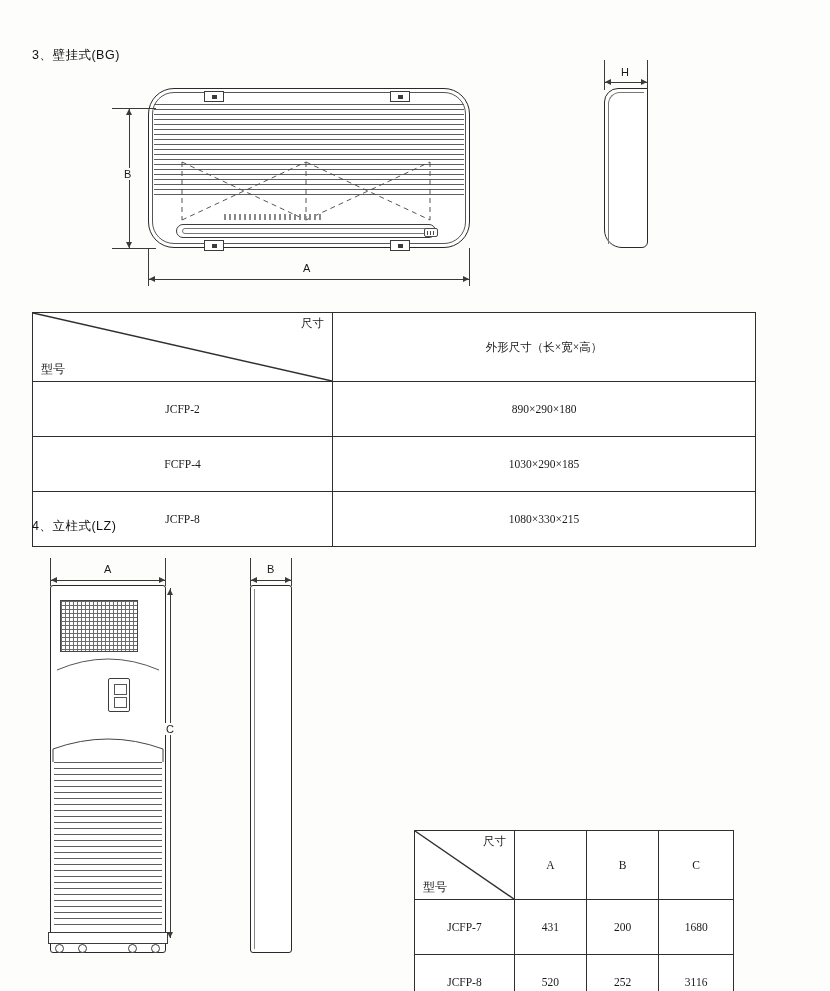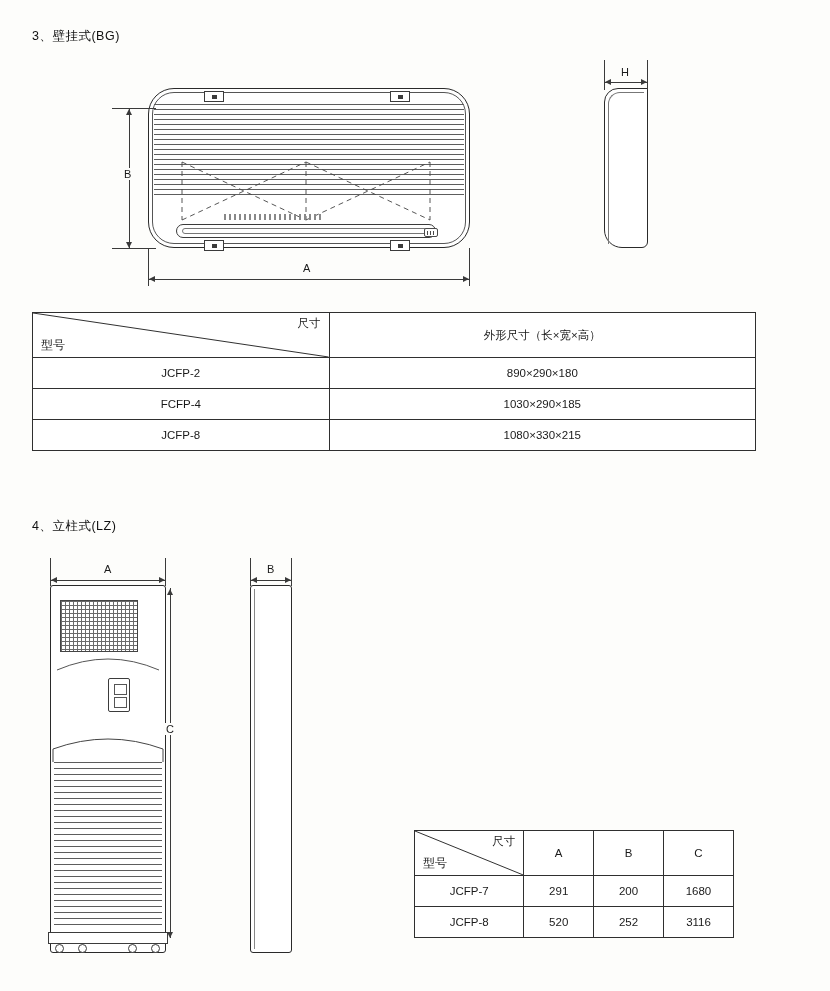--- a/index.html
+++ b/index.html
@@ -22,21 +22,21 @@
   }
 
   
   .section-heading {
     position: absolute;
     font-size: 12.5px;
     letter-spacing: 0.5px;
     color: #111;
     white-space: nowrap;
   }
-  #heading-bg { left: 32px; top: 28px; }
+  #heading-bg { left: 32px; top: 47px; }
   #heading-lz { left: 32px; top: 518px; }
 
   
   .dimline {
     position: absolute;
     background: #3a3a3a;
   }
   .h-line { height: 1px; }
   .v-line { width: 1px; }
   .dim-label {
@@ -328,21 +328,22 @@
     position: absolute;
     border-collapse: collapse;
     background: #fff;
     font-size: 11.5px;
   }
   table.spec td, table.spec th {
     border: 1px solid #2f2f2f;
     text-align: center;
     font-weight: normal;
     color: #1a1a1a;
-    padding: 0;
+    padding: 12px;
+    font-family: Liberation Serif, serif;
   }
   #table-bg {
     left: 32px;
     top: 312px;
     width: 724px;
   }
   #table-bg td, #table-bg th { height: 30px; }
   #table-bg .col-model { width: 296px; }
   #table-bg .col-dim { width: 426px; }
 
@@ -518,21 +519,21 @@
           </svg>
           <span class="lbl-dim">尺寸</span>
           <span class="lbl-model">型号</span>
         </td>
         <td class="col-abc hdr-plain">A</td>
         <td class="col-abc hdr-plain">B</td>
         <td class="col-abc hdr-plain">C</td>
       </tr>
       <tr>
         <td>JCFP-7</td>
-        <td>291</td>
+        <td>431</td>
         <td>200</td>
         <td>1680</td>
       </tr>
       <tr>
         <td>JCFP-8</td>
         <td>520</td>
         <td>252</td>
         <td>3116</td>
       </tr>
     </tbody>

